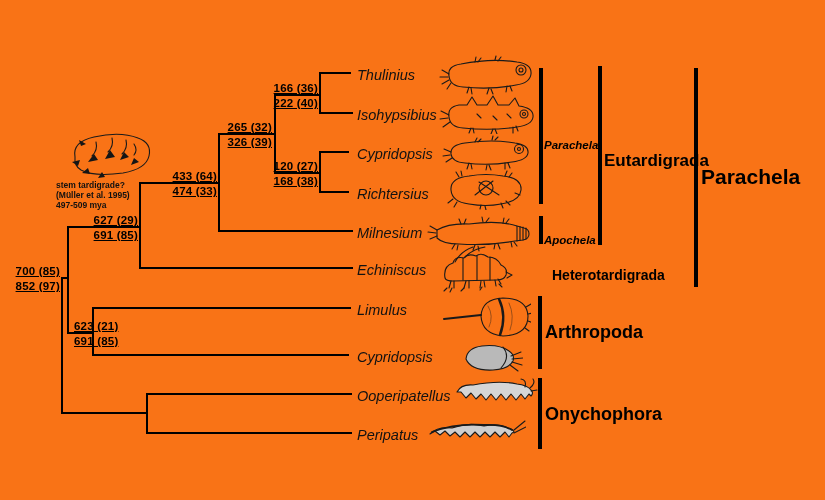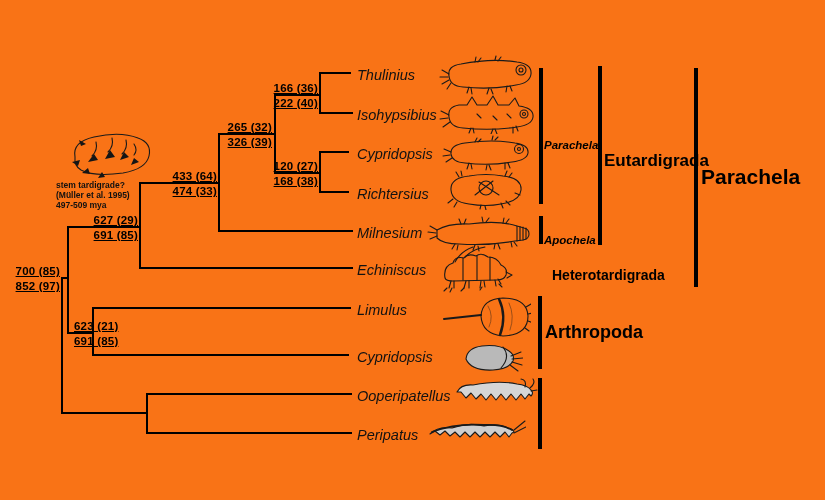--- a/index.html
+++ b/index.html
@@ -77,20 +77,21 @@
     <div>691 (85)</div>
   </div>
 
   <div class="clade italic" style="left:544px;top:131px;font-size:11.5px">Parachela</div>
   <div class="clade italic" style="left:544px;top:226px;font-size:11.5px">Apochela</div>
   <div class="clade" style="left:604px;top:151px;font-size:17px">Eutardigrada</div>
   <div class="clade" style="left:552px;top:267px;font-size:14px"></div>
   <div class="clade" style="left:552px;top:267px;font-size:14px">Heterotardigrada</div>
   <div class="clade" style="left:701px;top:165px;font-size:21px">Parachela</div>
   <div class="clade" style="left:545px;top:322px;font-size:18px">Arthropoda</div>
+  <div class="clade" style="left:545px;top:404px;font-size:18px">Onychophora</div>
 
   <div class="stem-note">
     <div>stem tardigrade?</div>
     <div>(Müller et al. 1995)</div>
     <div>497-509 mya</div>
   </div>
 
   <svg class="organism" style="left:68px;top:130px" width="86" height="49" viewBox="0 0 86 49" fill="none" stroke="#1a1a1a" stroke-width="1.1" stroke-linecap="round" stroke-linejoin="round">
     <path d="M7,27 Q4,12 26,7 Q52,1 70,8 Q84,13 81,26 Q78,39 55,43 Q26,47 13,40 Q6,36 7,27 Z"></path>
     <path d="M28,12 Q30,20 24,26 M44,8 Q46,16 40,22 M58,10 Q60,18 54,24 M66,14 Q70,20 66,25"></path>

